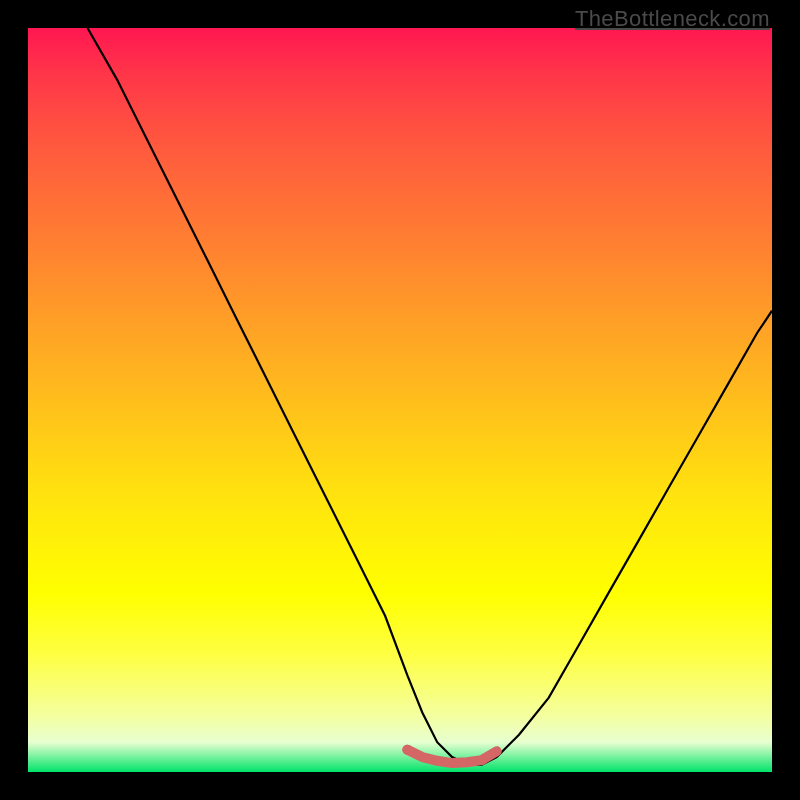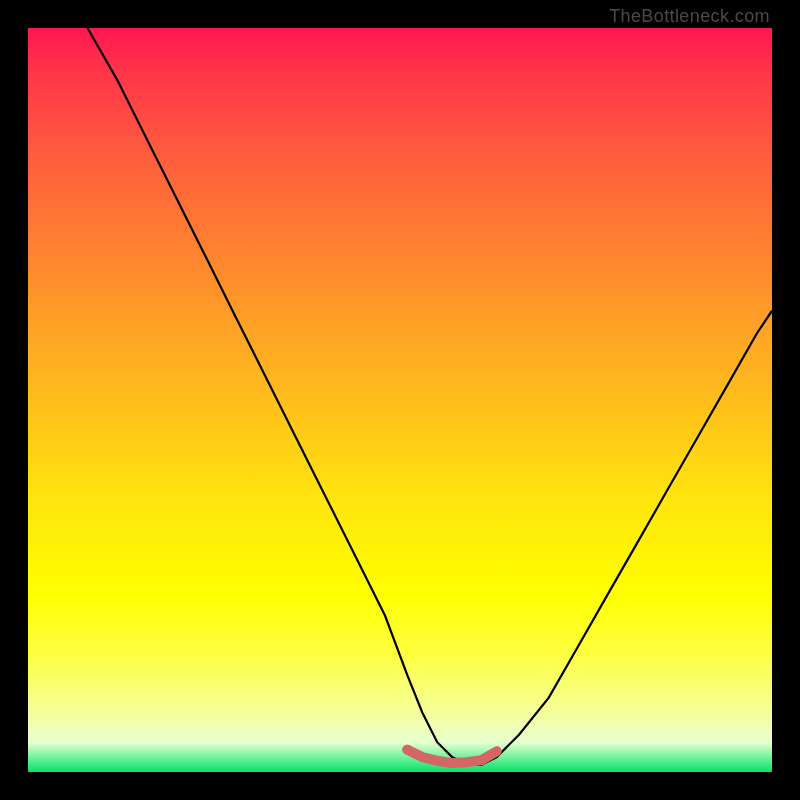--- a/index.html
+++ b/index.html
@@ -31,23 +31,24 @@
       #f5ff9a 92%,
       #e8ffd0 96%,
       #00e36a 100%
     );
   }
   .watermark {
     position: absolute;
     top: 6px;
     right: 30px;
     color: #4a4a4a;
-    font-size: 18px;
+    font-size: 22px;
     letter-spacing: 0.4px;
     z-index: 5;
+    text-decoration: underline;
   }
   svg.curve {
     position: absolute;
     left: 0;
     top: 0;
     width: 744px;
     height: 744px;
   }
 </style>
 </head>

